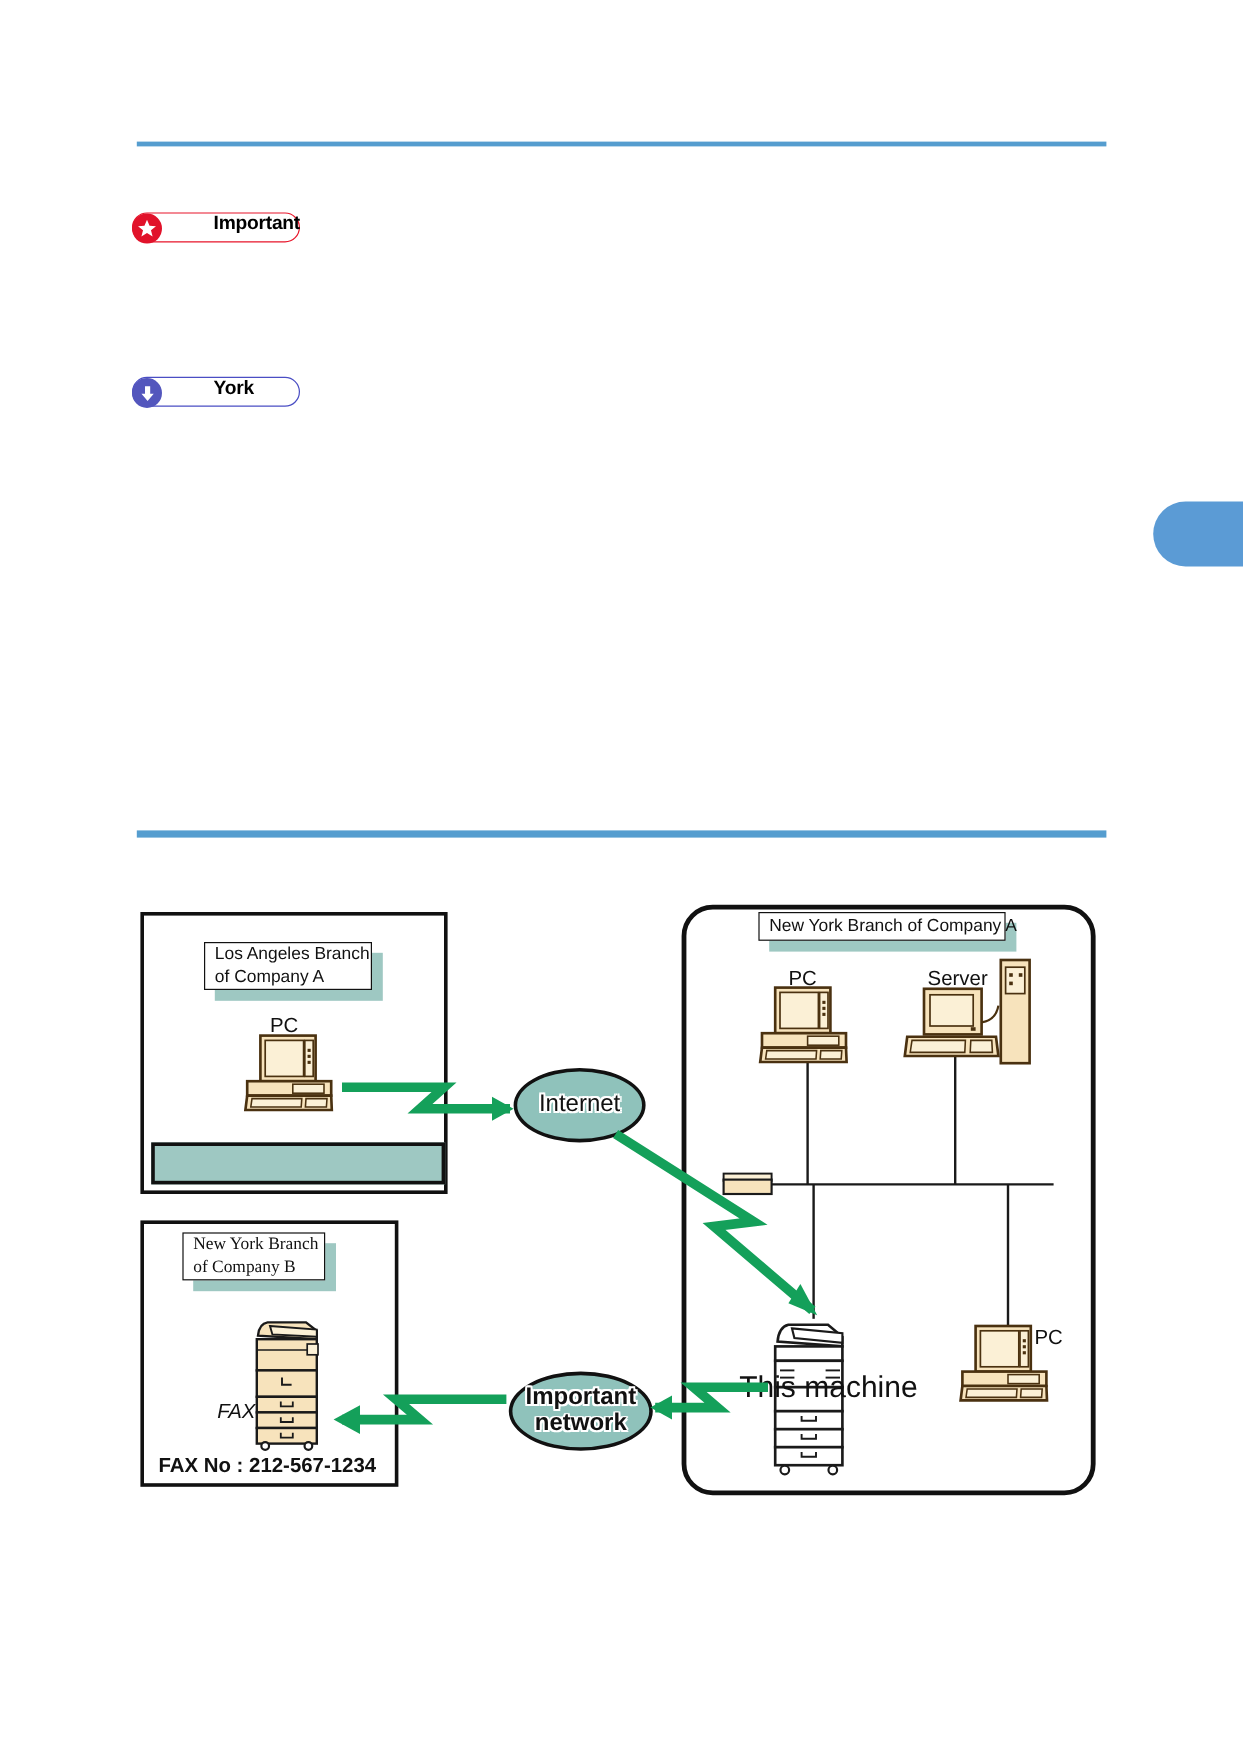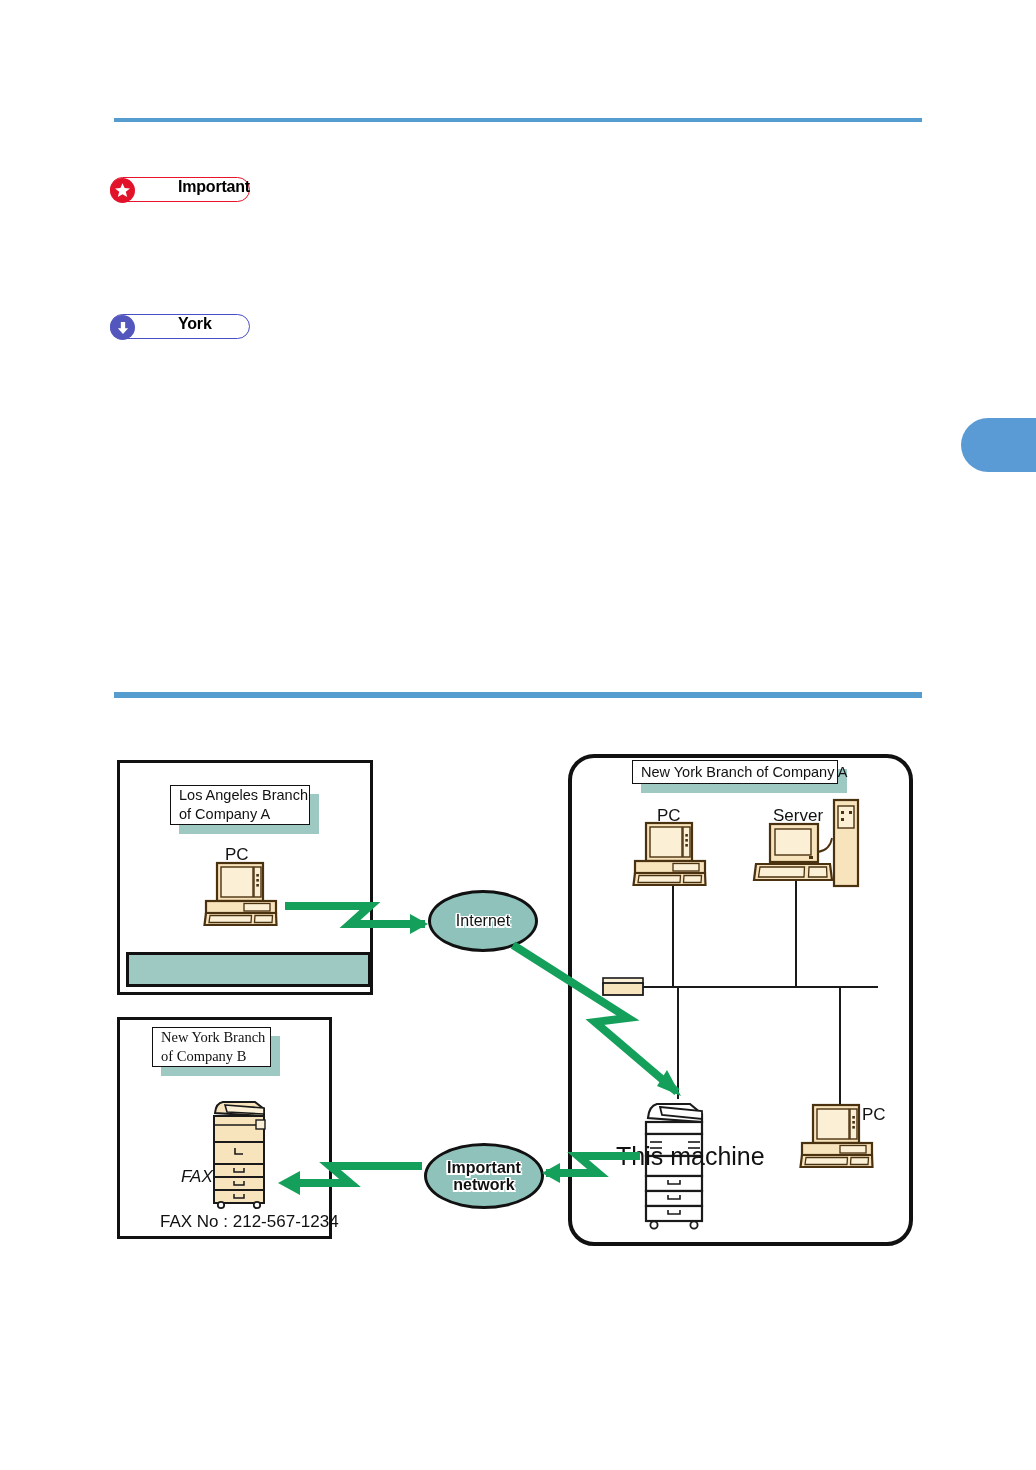--- a/index.html
+++ b/index.html
@@ -147,21 +147,21 @@
     background: #8fc2bb;
     border: 3px solid #111111;
     border-radius: 50%;
     box-sizing: border-box;
     display: flex;
     align-items: center;
     justify-content: center;
     text-align: center;
   }
   .ellipse-node .etext {
-    font-size: 16px;
+    font-size: 20px;
     color: #111111;
     line-height: 1.08;
     text-shadow:
       -1.5px -1.5px 0 #fff,  1.5px -1.5px 0 #fff,
       -1.5px  1.5px 0 #fff,  1.5px  1.5px 0 #fff,
       -1.5px 0 0 #fff, 1.5px 0 0 #fff, 0 -1.5px 0 #fff, 0 1.5px 0 #fff;
   }
   .ellipse-node .etext.bold { font-weight: bold; }
 
   
@@ -261,21 +261,21 @@
     <rect x="7" y="79" width="50" height="13" fill="#f7e3bc" stroke="#1a1a1a" stroke-width="2"></rect>
     <path d="M27 83 L27 87 L37 87 L37 83" fill="none" stroke="#1a1a1a" stroke-width="1.5"></path>
     <rect x="7" y="92" width="50" height="13" fill="#f7e3bc" stroke="#1a1a1a" stroke-width="2"></rect>
     <path d="M27 96 L27 100 L37 100 L37 96" fill="none" stroke="#1a1a1a" stroke-width="1.5"></path>
     <circle cx="14" cy="107" r="3.2" fill="#ffffff" stroke="#1a1a1a" stroke-width="1.8"></circle>
     <circle cx="50" cy="107" r="3.2" fill="#ffffff" stroke="#1a1a1a" stroke-width="1.8"></circle>
   </svg>
 
   <div class="dlabel" style="left:181px; top:467px;font-style:italic;">FAX</div>
 
-  <div class="dlabel" style="left:160px; top:512px;">FAX No : 212-567-1234</div>
+  <div class="dlabel" style="left:132px; top:512px;font-weight:bold;">FAX No : 212-567-1234</div>
 
   <div class="rounded-box" id="box-nya" style="left:568px; top:54px; width:345px; height:492px;"></div>
 
   <div class="caption-plate" style="left:632px; top:60px; width:206px; height:24px;">
     <div class="shadow"></div>
     <div class="plate">
       <span>New York Branch of Company A</span>
     </div>
   </div>
 

